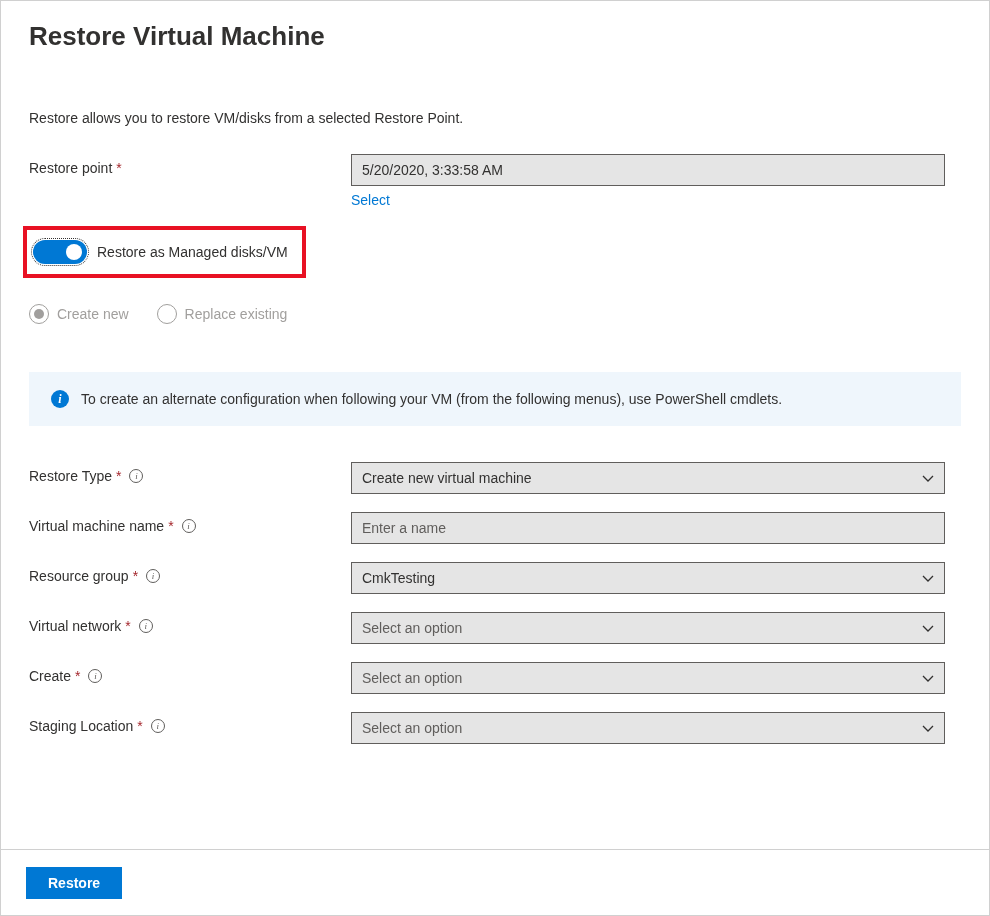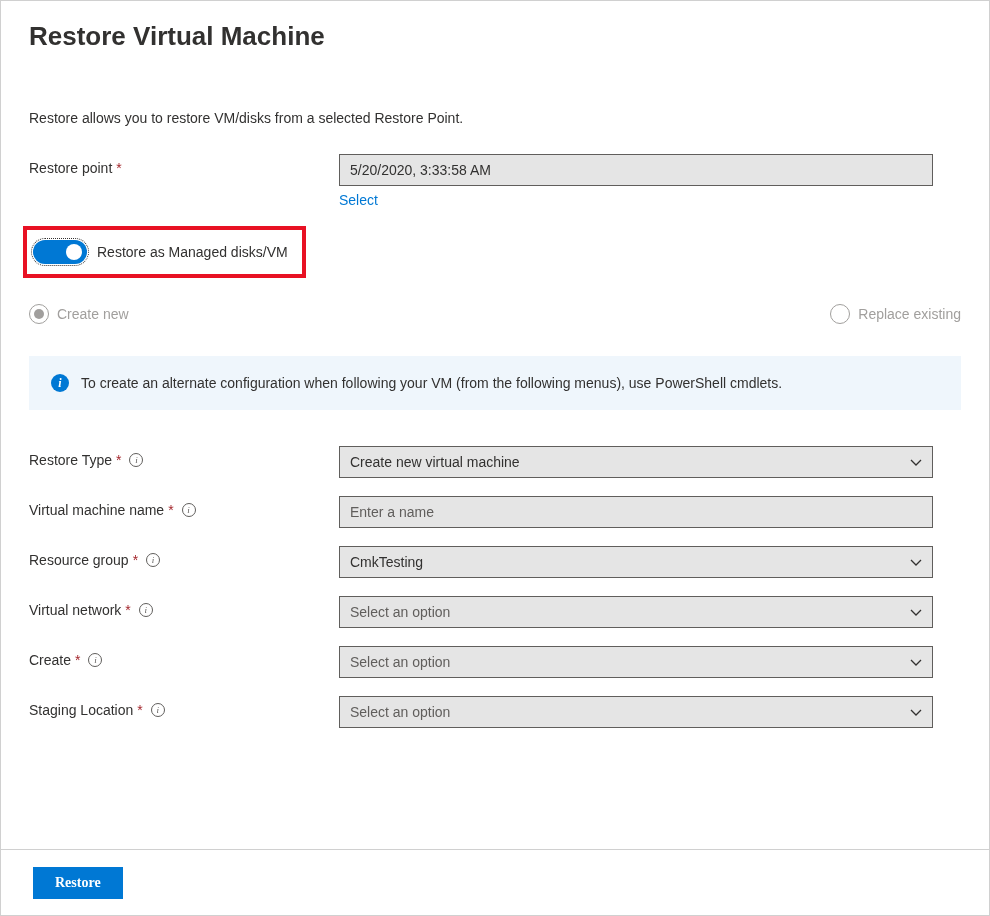--- a/index.html
+++ b/index.html
@@ -26,20 +26,21 @@
   }
   .desc {
     font-size: 14px;
     color: #323130;
     margin-bottom: 28px;
   }
   .form-row {
     display: flex;
     align-items: flex-start;
     margin-bottom: 18px;
+    gap: 12px;
   }
   .label-col {
     width: 310px;
     flex-shrink: 0;
     display: flex;
     align-items: center;
     padding-top: 6px;
     font-size: 14px;
     color: #323130;
   }
@@ -119,23 +120,22 @@
     top: 4px; right: 5px;
   }
   .section-heading {
     font-size: 16px;
     font-weight: 600;
     margin-bottom: 22px;
   }
   .radio-row {
     display: flex;
     align-items: center;
-    gap: 41px;
-    margin-bottom: 32px;
-    justify-content: space-between;
+    gap: 28px;
+    margin-bottom: 48px;
   }
   .radio-opt {
     display: flex;
     align-items: center;
     gap: 8px;
     color: #a19f9d;
     cursor: pointer;
   }
   .radio-circle {
     width: 20px; height: 20px;
@@ -173,22 +173,21 @@
     text-align: right;
     margin-top: 8px;
   }
   .footer {
     position: absolute;
     bottom: 0; left: 0; right: 0;
     height: 66px;
     border-top: 1px solid #d0d0d0;
     display: flex;
     align-items: center;
-    padding: 0 32px;
-    font-family: Liberation Serif, serif;
+    padding: 0 25px;
   }
   .primary-btn {
     background: #0078d4;
     color: #fff;
     border: none;
     height: 32px;
     padding: 0 22px;
     font-size: 14px;
     font-weight: 600;
     font-family: inherit;

